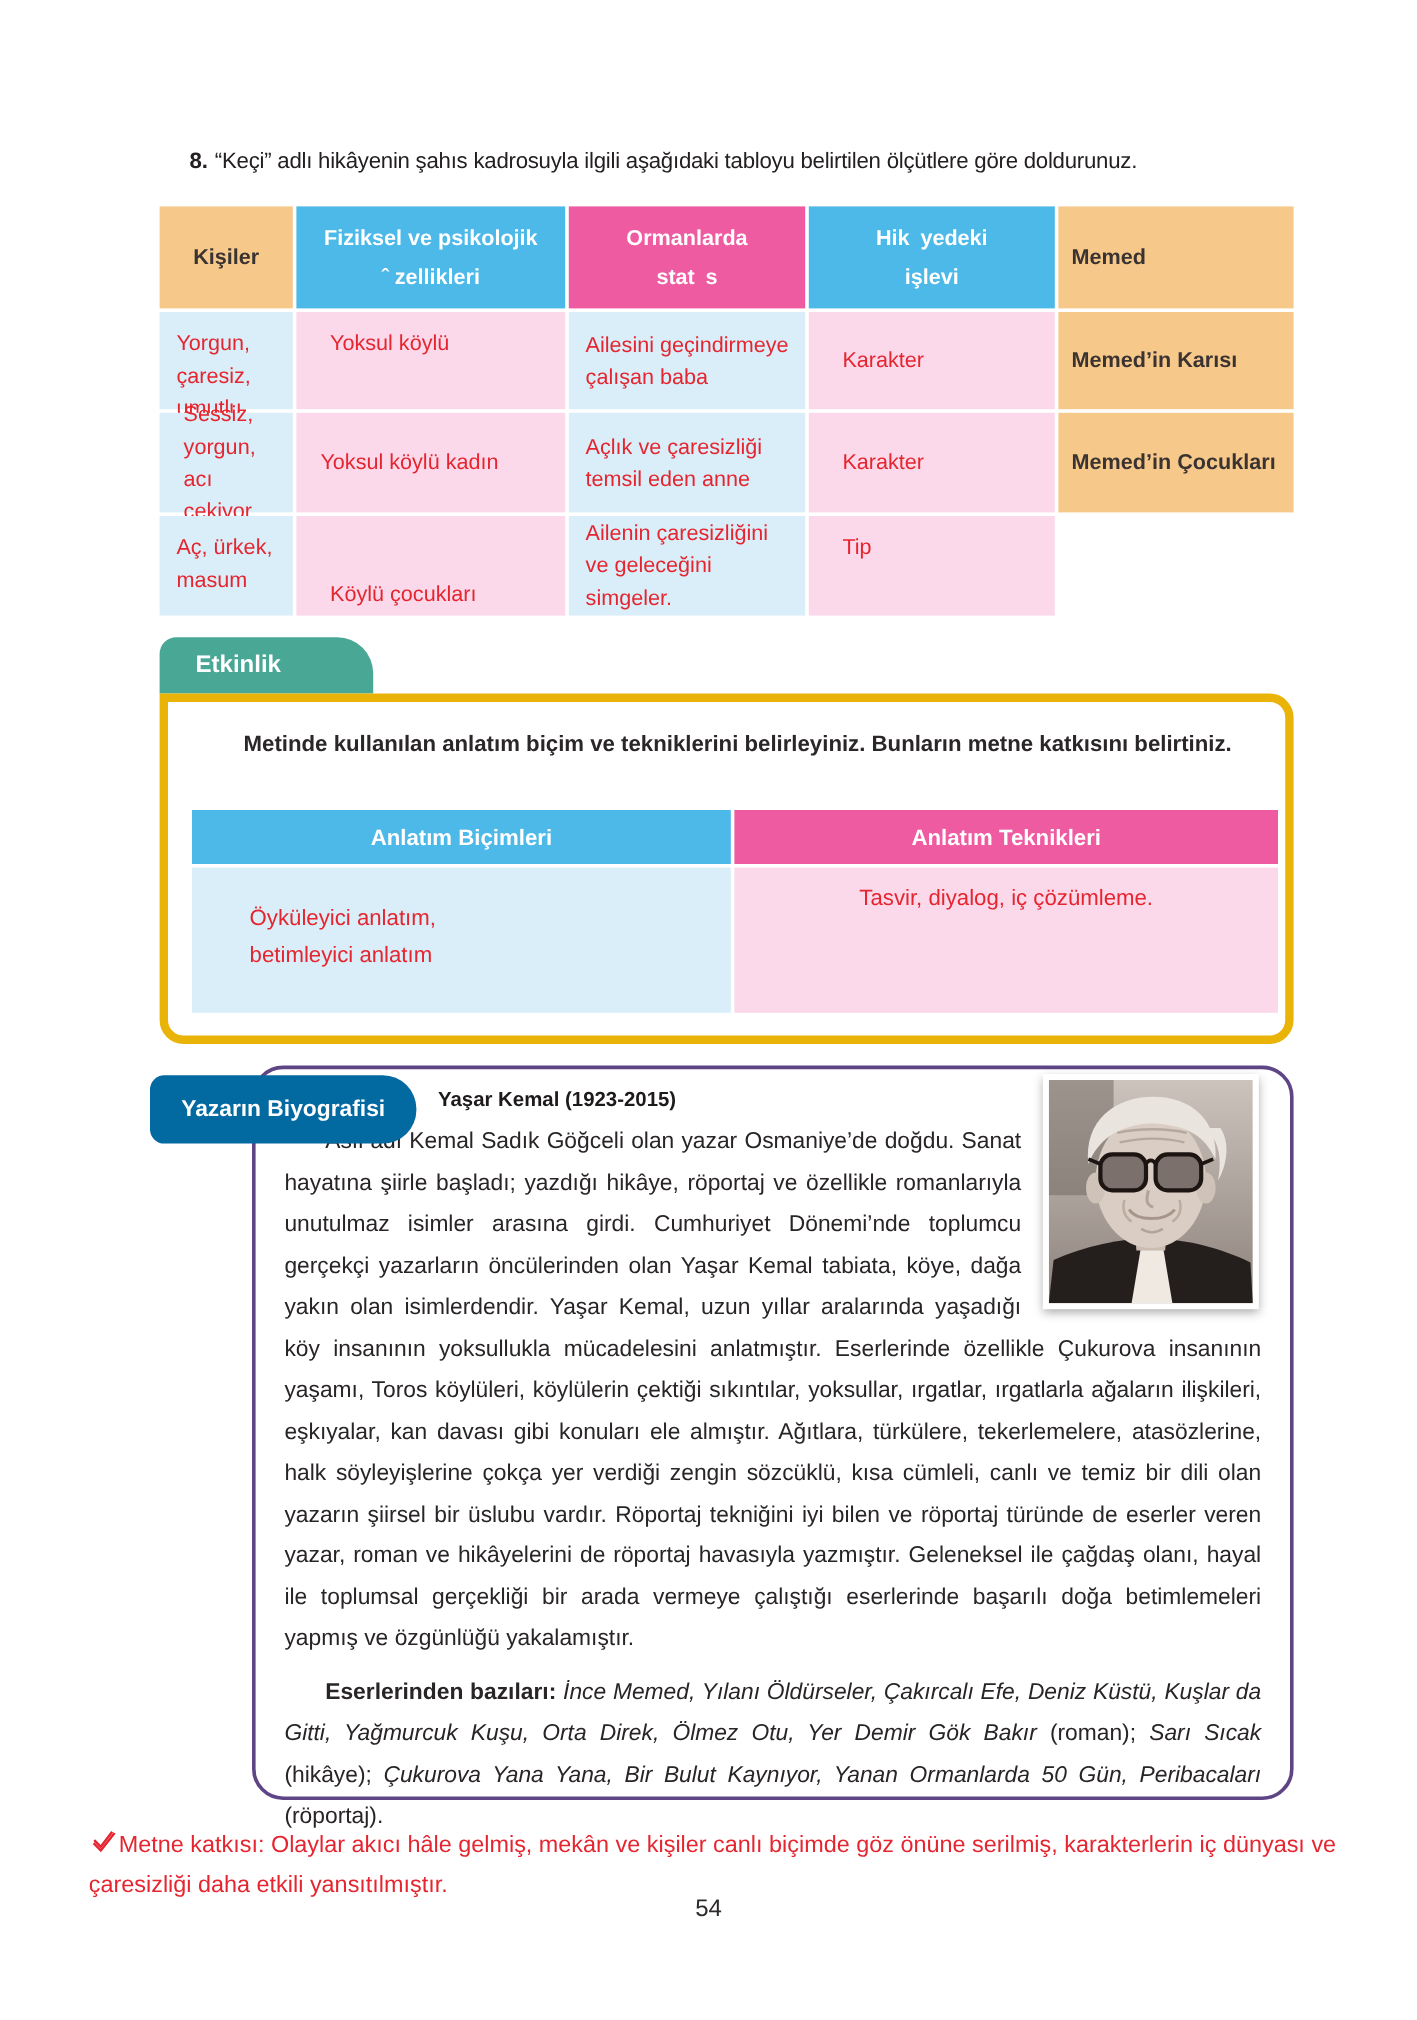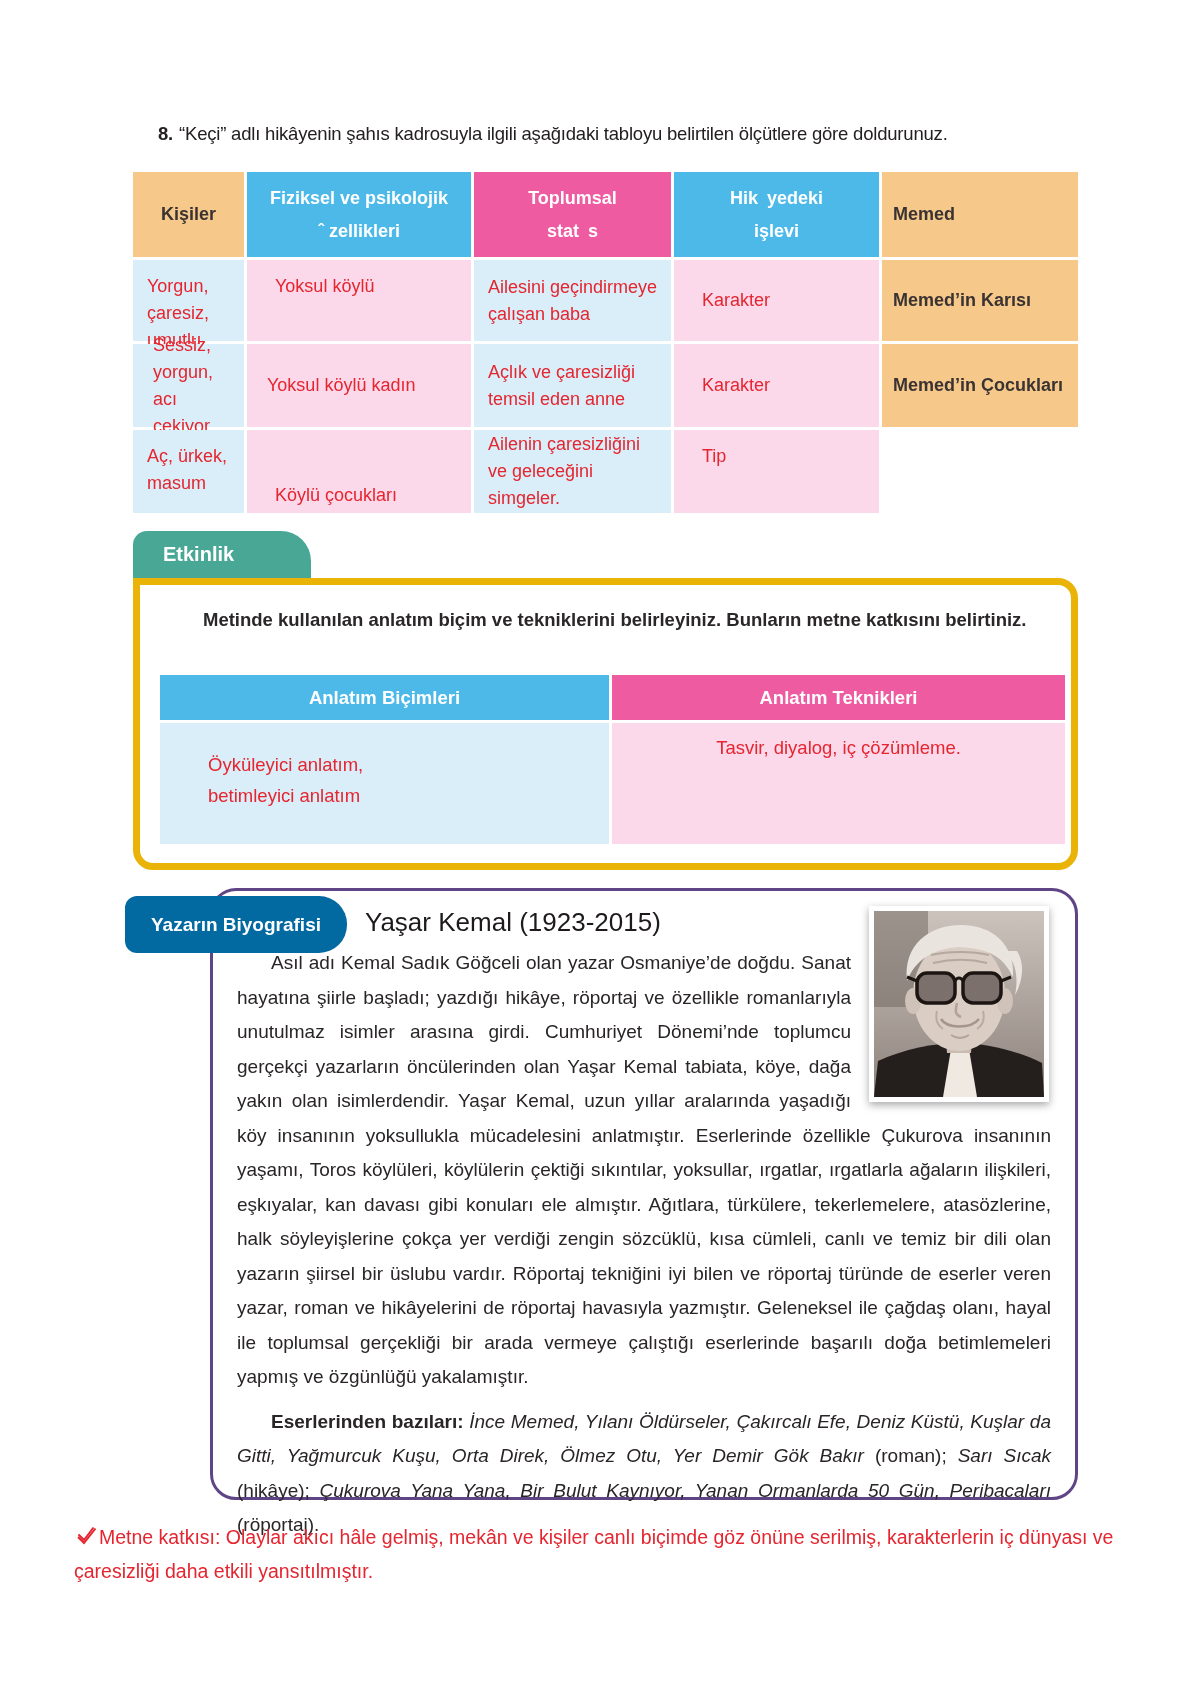--- a/index.html
+++ b/index.html
@@ -53,21 +53,21 @@
   .at-left span{display:inline-block;width:225px;}
   .at-right{padding-top:9px;text-align:center;}
 
   
   .bio-box{position:absolute;left:210px;top:888px;width:868px;height:612px;
            box-sizing:border-box;border:3px solid #5f4585;border-radius:26px;}
   .bio-tab{position:absolute;left:125px;top:896px;width:222px;height:57px;
            background:#0369a1;border-radius:12px 28px 28px 12px;color:#fff;
            display:flex;align-items:center;justify-content:center;
            font-weight:bold;font-size:19px;z-index:3;}
-  .bio-header{margin:16px 0 8px 152px;font-weight:normal;font-size:26px;color:#1e1a1b;}
+  .bio-header{margin:16px 0 8px 152px;font-weight:bold;font-size:17px;color:#1e1a1b;}
   .bio-content{padding:0 24px 0 24px;font-size:19px;line-height:34.5px;
                text-align:justify;color:#292526;}
   .bio-photo{float:right;width:170px;height:186px;background:#ffffff;padding:5px;
              margin:-40px 2px 8px 18px;box-shadow:0 3px 8px rgba(0,0,0,0.35);}
   .bio-photo svg{display:block;}
   .bio-content p{margin:0 0 10px 0;text-indent:34px;}
   .bio-content p.works{margin-bottom:0;}
   .works i{font-style:italic;}
   .works b{font-style:normal;}
 
@@ -90,21 +90,21 @@
   <div class="char-table">
 
     <div class="ct-cell ct-head orange">
       <span>Kişiler</span>
     </div>
     <div class="ct-cell ct-head hblue">
       <span>Fiziksel ve psikolojik</span>
       <span>ˆ zellikleri</span>
     </div>
     <div class="ct-cell ct-head hpink">
-      <span>Toplumsal</span>
+      <span>Ormanlarda</span>
       <span>stat s</span>
     </div>
     <div class="ct-cell ct-head hblue">
       <span>Hik yedeki</span>
       <span>işlevi</span>
     </div>
 
     <div class="ct-cell ct-name">Memed</div>
     <div class="ct-cell ct-ans cblue vt pl14">Yorgun, çaresiz, umutlu görünmek isteyen</div>
     <div class="ct-cell ct-ans cpink vt pl28">Yoksul köylü</div>
@@ -184,14 +184,15 @@
 
   <div class="footnote">
     <span class="check">
       <svg width="24" height="24" viewBox="0 0 24 24">
         <path d="M4 13 L10 19 L21.5 4.5" fill="none" stroke="#e5252f" stroke-width="2"></path>
         <path d="M4.5 10.5 L10 16 L19.5 3.5" fill="none" stroke="#e5252f" stroke-width="2"></path>
       </svg>
     </span><span>Metne katkısı: Olaylar akıcı hâle gelmiş, mekân ve kişiler canlı biçimde göz önüne serilmiş, karakterlerin iç dünyası ve çaresizliği daha etkili yansıtılmıştır.</span>
   </div>
 
+  <div class="page-number">54</div>
 
 </div>
 
 </body></html>

